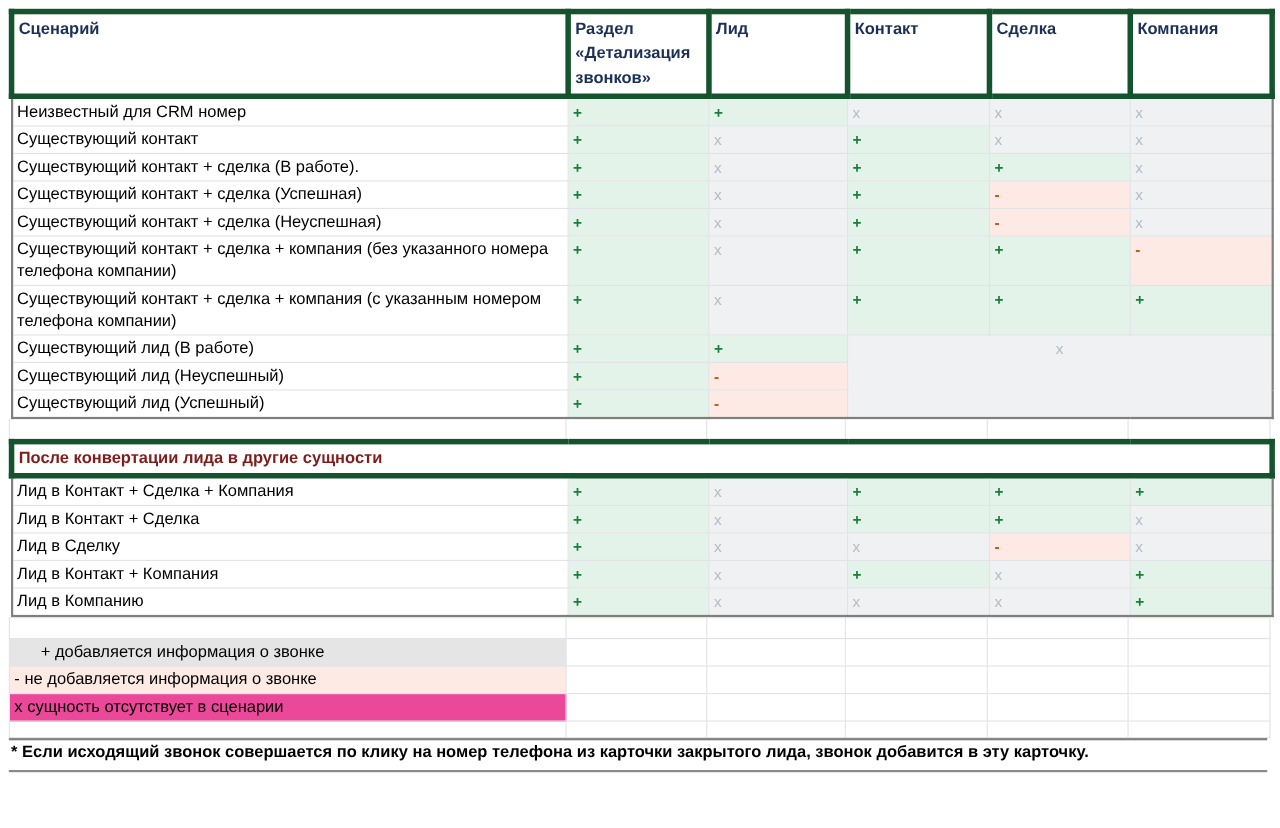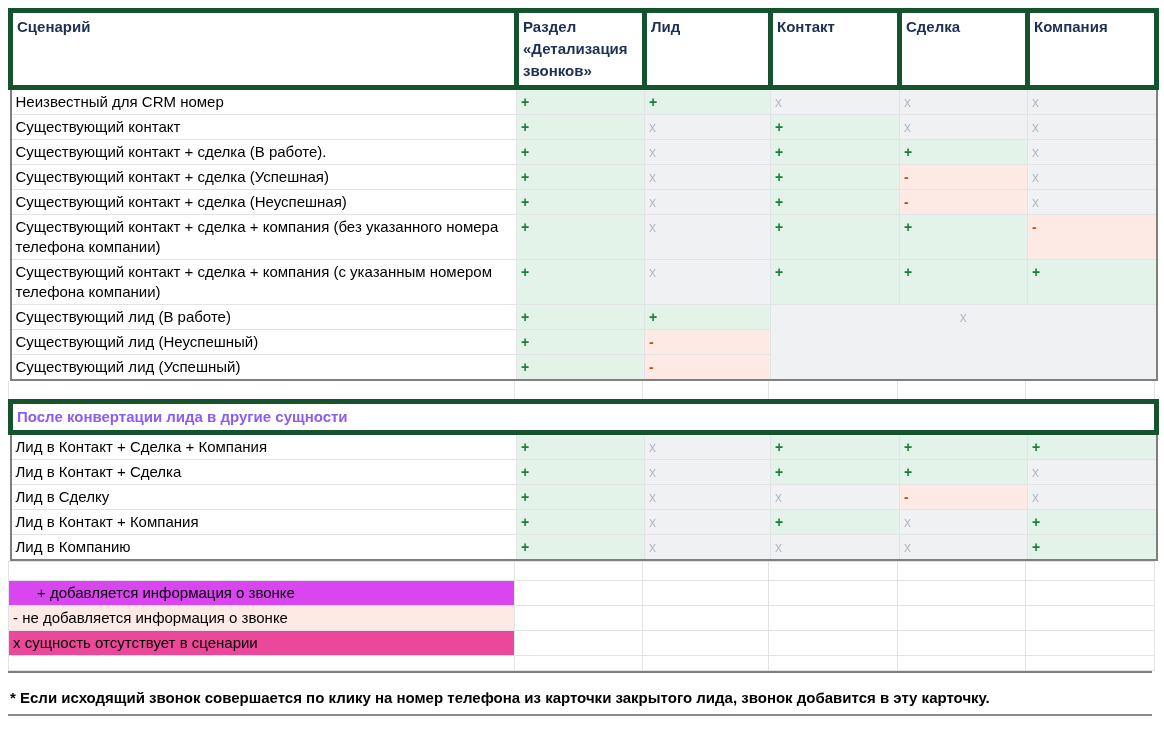--- a/index.html
+++ b/index.html
@@ -12,43 +12,43 @@
   table{border-collapse:collapse;table-layout:fixed;width:1146px;}
   col.c0{width:506px}col.c1{width:128px}col.c2{width:126px}
   col.c3{width:129px}col.c4{width:128px}col.c5{width:129px}
 
   .tbl{border:2px solid #7f7f7f;}
   .tbl th{
     border:5px solid #14532d;background:#fff;color:#1c3055;
     font-weight:bold;text-align:left;vertical-align:top;
     padding:3px 4px;line-height:22px;height:62px;font-size:15px;
   }
-  .tbl th.section{height:19px;color:#8b5cf6;line-height:20px;}
+  .tbl th.section{height:19px;color:#7f1d1d;line-height:20px;}
   .tbl td{
     border:1px solid #e1e3e6;vertical-align:top;
     padding:2px 4px;height:20px;line-height:20px;
   }
   td.label{background:#fff;}
   td.mark{font-weight:bold;font-size:14px;}
   td.c-plus{background:#e4f3e9;color:#188038;}
   td.c-minus{background:#fdeae4;color:#b85210;}
   td.c-x{background:#eff1f3;color:#b4bcc6;font-weight:normal;}
   td.merged{text-align:center;}
 
   .vgap td{border:1px solid #e1e3e6;border-top:none;border-bottom:none;height:18px;padding:0;}
   .legend-tbl td{border:1px solid #e1e3e6;height:20px;padding:2px 4px;line-height:20px;vertical-align:top;}
   .legend-tbl td.gaprow{height:18px;padding:0;}
   .legend-tbl td.gaprow2{height:14px;padding:0;}
-  td.leg-plus{background:#d946ef;padding-left:28px;}
+  td.leg-plus{background:#e5e5e5;padding-left:28px;}
   td.leg-minus{background:#fdeae4;}
   td.leg-x{background:#ec4899;}
 
   .footnote{
     width:1140px;border-top:2px solid #7f7f7f;border-bottom:2px solid #8a8a8a;
-    font-weight:bold;padding:15px 2px 6px 2px;line-height:20px;
+    font-weight:bold;padding:1px 2px 6px 2px;line-height:20px;
   }
 </style>
 </head>
 <body>
 
 <div class="sheet">
 
   <table class="tbl">
     <colgroup>
         <col class="c0">

